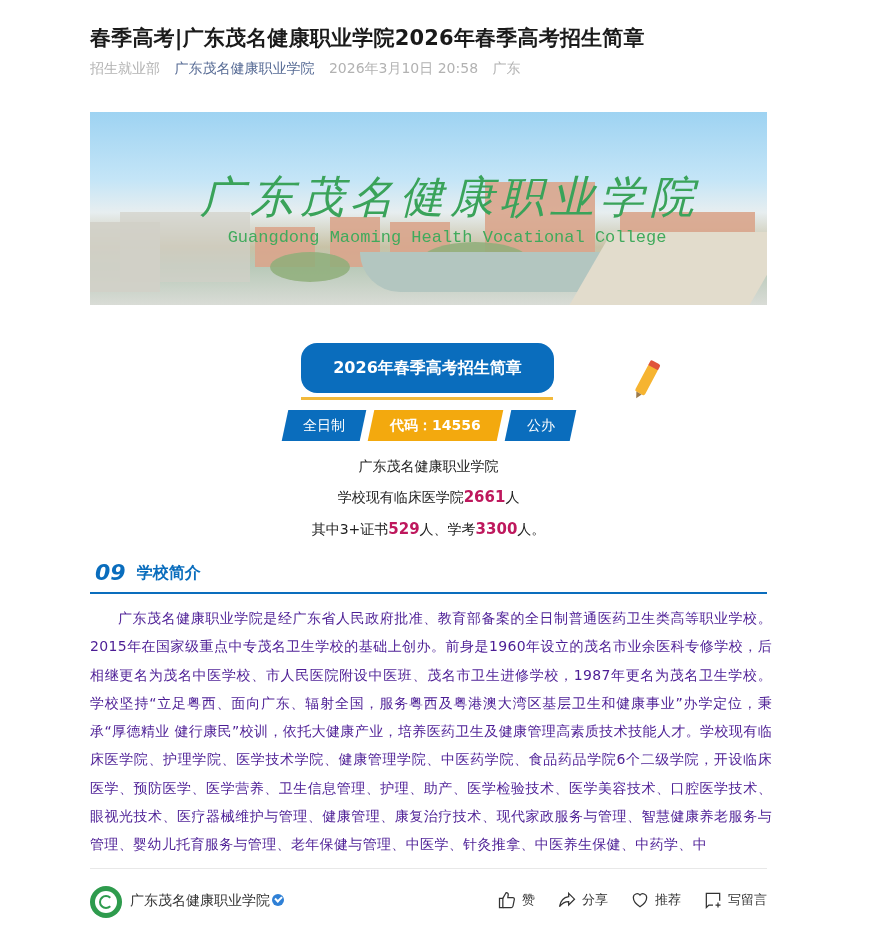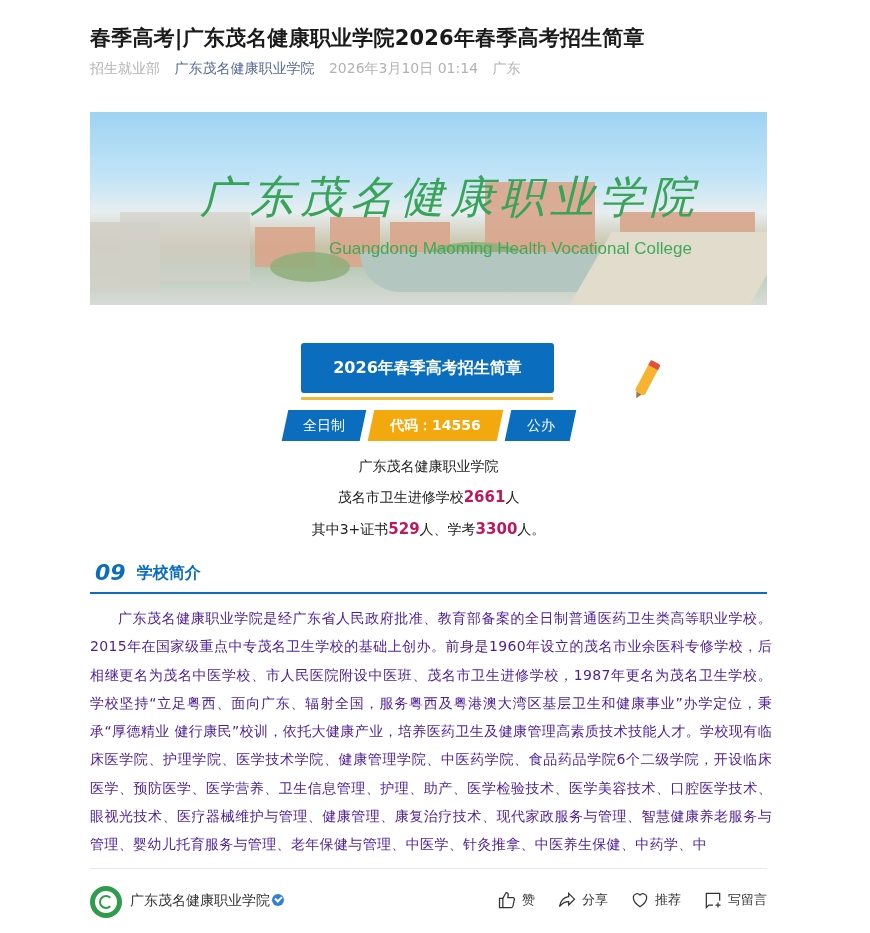--- a/index.html
+++ b/index.html
@@ -24,27 +24,27 @@
   .banner .bld.g { background: #d2d0c8; }
   .banner .tree { position: absolute; border-radius: 50%; background: #8fae7a; opacity: 0.85; }
   .banner .pond { position: absolute; left: 270px; top: 140px; width: 320px; height: 40px; background: #b3c6c0; border-radius: 0 0 60px 60px; }
   .banner .walk { position: absolute; left: 500px; top: 120px; width: 180px; height: 75px; background: #e2dccc; transform: skewX(-30deg); }
   .banner .cn {
     position: absolute; left: 110px; top: 56px; width: 470px; text-align: center;
     font-family: "DejaVu Serif", serif; font-style: italic; font-size: 44px; color: #3aa35a;
     letter-spacing: 6px; white-space: nowrap;
   }
   .banner .en {
-    position: absolute; left: 112px; top: 116px; width: 490px; text-align: right;
-    font-family: Liberation Sans, sans-serif; font-size: 17px; color: #40aa5c; white-space: nowrap; margin-top: 11px;
+    position: absolute; left: 112px; top: 116px; width: 490px; text-align: center;
+    font-family: Liberation Mono, monospace; font-size: 17px; color: #40aa5c; white-space: nowrap;
   }
 
   .badge {
     position: absolute; left: 211px; top: 343px; width: 253px; height: 50px;
-    background: #0a6dbd; border-radius: 3px; color: #fff; font-weight: bold;
+    background: #0a6dbd; border-radius: 16px; color: #fff; font-weight: bold;
     font-size: 16px; text-align: center; line-height: 50px;
   }
   .badge-underline { position: absolute; left: 211px; top: 397px; width: 252px; height: 3px; background: #f2b93b; }
   .pencil {
     position: absolute; left: 551px; top: 365px; width: 11px; height: 30px;
     background: #f6b431; transform: rotate(28deg); border-radius: 2px;
   }
   .pencil::before { content: ""; position: absolute; left: 0; top: -5px; width: 11px; height: 6px; background: #e0533a; border-radius: 2px 2px 0 0; }
   .pencil::after { content: ""; position: absolute; left: 2px; top: 30px; border-left: 3.5px solid transparent; border-right: 3.5px solid transparent; border-top: 6px solid #9b7a4a; }
 
@@ -89,21 +89,21 @@
 </head>
 <body>
 
 <div class="page">
 
   <h1 class="title">春季高考|广东茂名健康职业学院2026年春季高考招生简章</h1>
 
   <div class="meta">
     <span>招生就业部</span>
     <span class="account">广东茂名健康职业学院</span>
-    <span>2026年3月10日 01:14</span>
+    <span>2026年3月10日 20:58</span>
     <span>广东</span>
   </div>
 
   <div class="banner">
     <div class="bld g" style="left:0;top:110px;width:70px;height:70px;"></div>
     <div class="bld g" style="left:30px;top:100px;width:130px;height:70px;opacity:.7;"></div>
     <div class="bld" style="left:165px;top:115px;width:60px;height:40px;"></div>
     <div class="bld" style="left:240px;top:105px;width:50px;height:50px;"></div>
     <div class="bld" style="left:300px;top:110px;width:60px;height:45px;"></div>
     <div class="bld" style="left:395px;top:70px;width:110px;height:90px;"></div>
@@ -126,21 +126,21 @@
   </div>
   <div class="tag gold" style="left:281px;width:129px;">
     <span>代码：14556</span>
   </div>
   <div class="tag blue" style="left:418px;width:65px;">
     <span>公办</span>
   </div>
 
   <div class="center-line" style="top:458px;">广东茂名健康职业学院</div>
   <div class="center-line" style="top:488px;">
-    <span>茂名市卫生进修学校</span><b>2661</b><span>人</span>
+    <span>学校现有临床医学院</span><b>2661</b><span>人</span>
   </div>
   <div class="center-line" style="top:520px;">
     <span>其中3+证书</span><b>529</b><span>人、学考</span><b>3300</b><span>人。</span>
   </div>
 
   <div class="sec-head">
     <span class="sec-num">09</span>
     <span class="sec-title">学校简介</span>
   </div>
   <div class="sec-line"></div>

